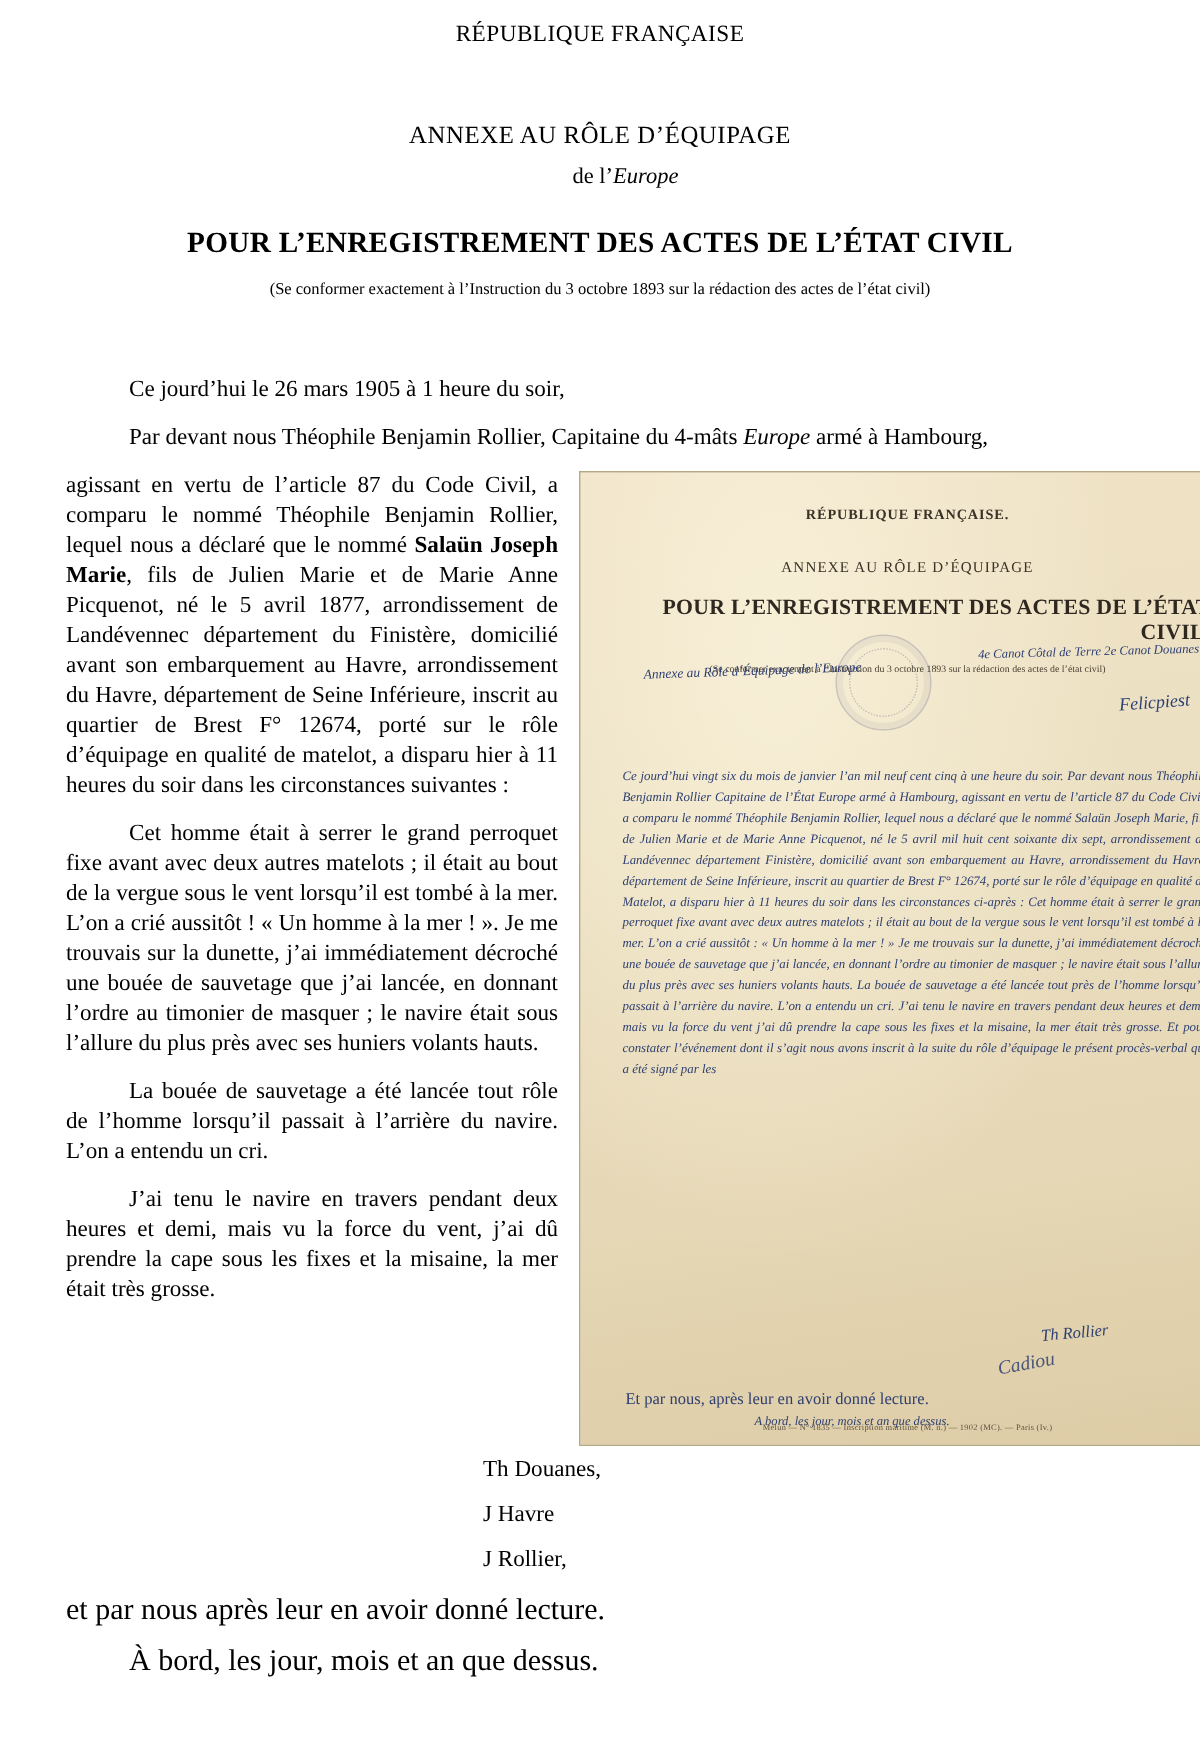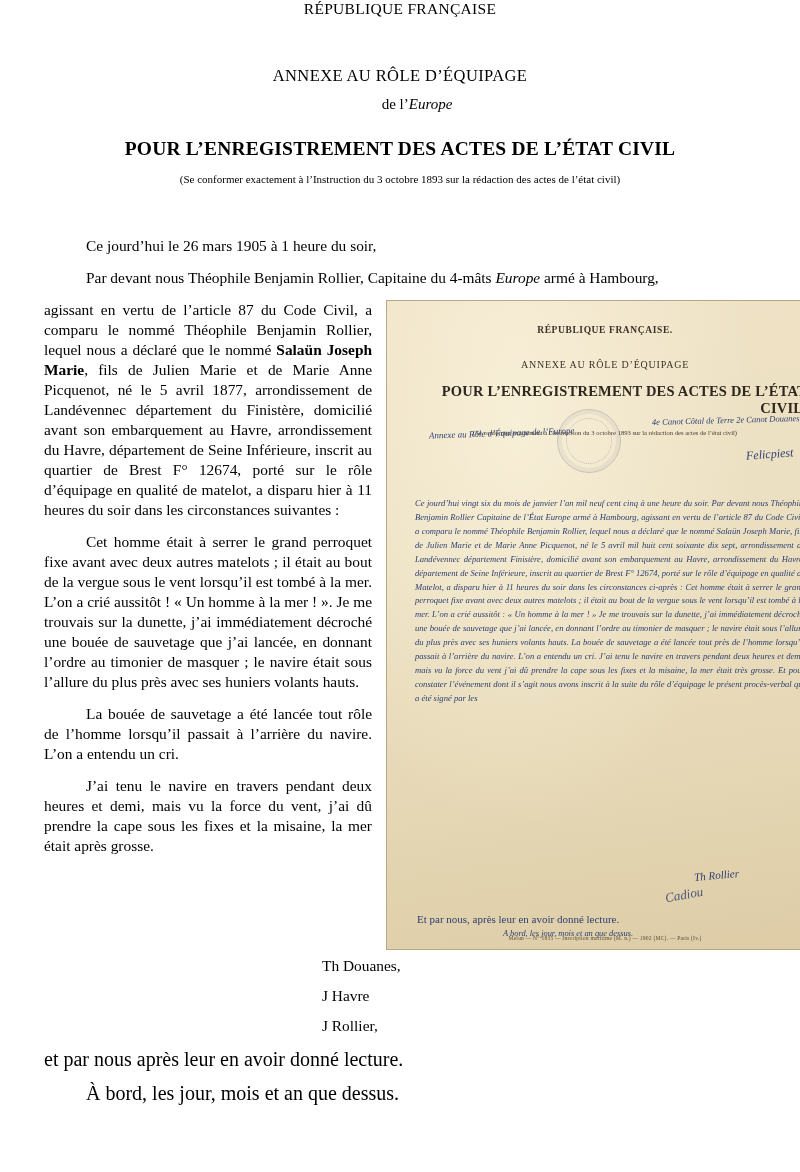--- a/index.html
+++ b/index.html
@@ -21,20 +21,21 @@
     height: 1172px;
     padding: 0;
     box-sizing: border-box;
   }
 
   
   .hdr-republique {
     text-align: center;
     font-size: 15.5px;
     letter-spacing: 0.3px;
+    margin-top: 14px;
   }
   .hdr-annexe {
     text-align: center;
     font-size: 16.5px;
     letter-spacing: 0.4px;
     margin-top: 48px;
   }
   .hdr-de-l {
     text-align: center;
     font-size: 15px;
@@ -303,21 +304,21 @@
 
     <div class="col-left">
       <p class="para">
         <span>agissant en vertu de l’article 87 du Code Civil, a comparu le nommé Théophile Benjamin Rollier, lequel nous a déclaré que le nommé </span><b>Salaün Joseph Marie</b><span>, fils de Julien Marie et de Marie Anne Picquenot, né le 5 avril 1877, arrondissement de Landévennec département du Finistère, domicilié avant son embarquement au Havre, arrondissement du Havre, département de Seine Inférieure, inscrit au quartier de Brest F° 12674, porté sur le rôle d’équipage en qualité de matelot, a disparu hier à 11 heures du soir dans les circonstances suivantes :</span>
       </p>
 
       <p class="para indent">Cet homme était à serrer le grand perroquet fixe avant avec deux autres matelots ; il était au bout de la vergue sous le vent lorsqu’il est tombé à la mer. L’on a crié aussitôt ! « Un homme à la mer ! ». Je me trouvais sur la dunette, j’ai immédiatement décroché une bouée de sauvetage que j’ai lancée, en donnant l’ordre au timonier de masquer ; le navire était sous l’allure du plus près avec ses huniers volants hauts.</p>
 
       <p class="para indent">La bouée de sauvetage a été lancée tout rôle de l’homme lorsqu’il passait à l’arrière du navire. L’on a entendu un cri.</p>
 
-      <p class="para indent">J’ai tenu le navire en travers pendant deux heures et demi, mais vu la force du vent, j’ai dû prendre la cape sous les fixes et la misaine, la mer était après grosse.</p>
+      <p class="para indent">J’ai tenu le navire en travers pendant deux heures et demi, mais vu la force du vent, j’ai dû prendre la cape sous les fixes et la misaine, la mer était très grosse.</p>
     </div>
 
     <div class="clearer"></div>
 
 
     <p class="sig-line">Th Douanes,</p>
     <p class="sig-line">J Havre</p>
     <p class="sig-line">J Rollier,</p>
 
     <p class="tail">et par nous après leur en avoir donné lecture.</p>

